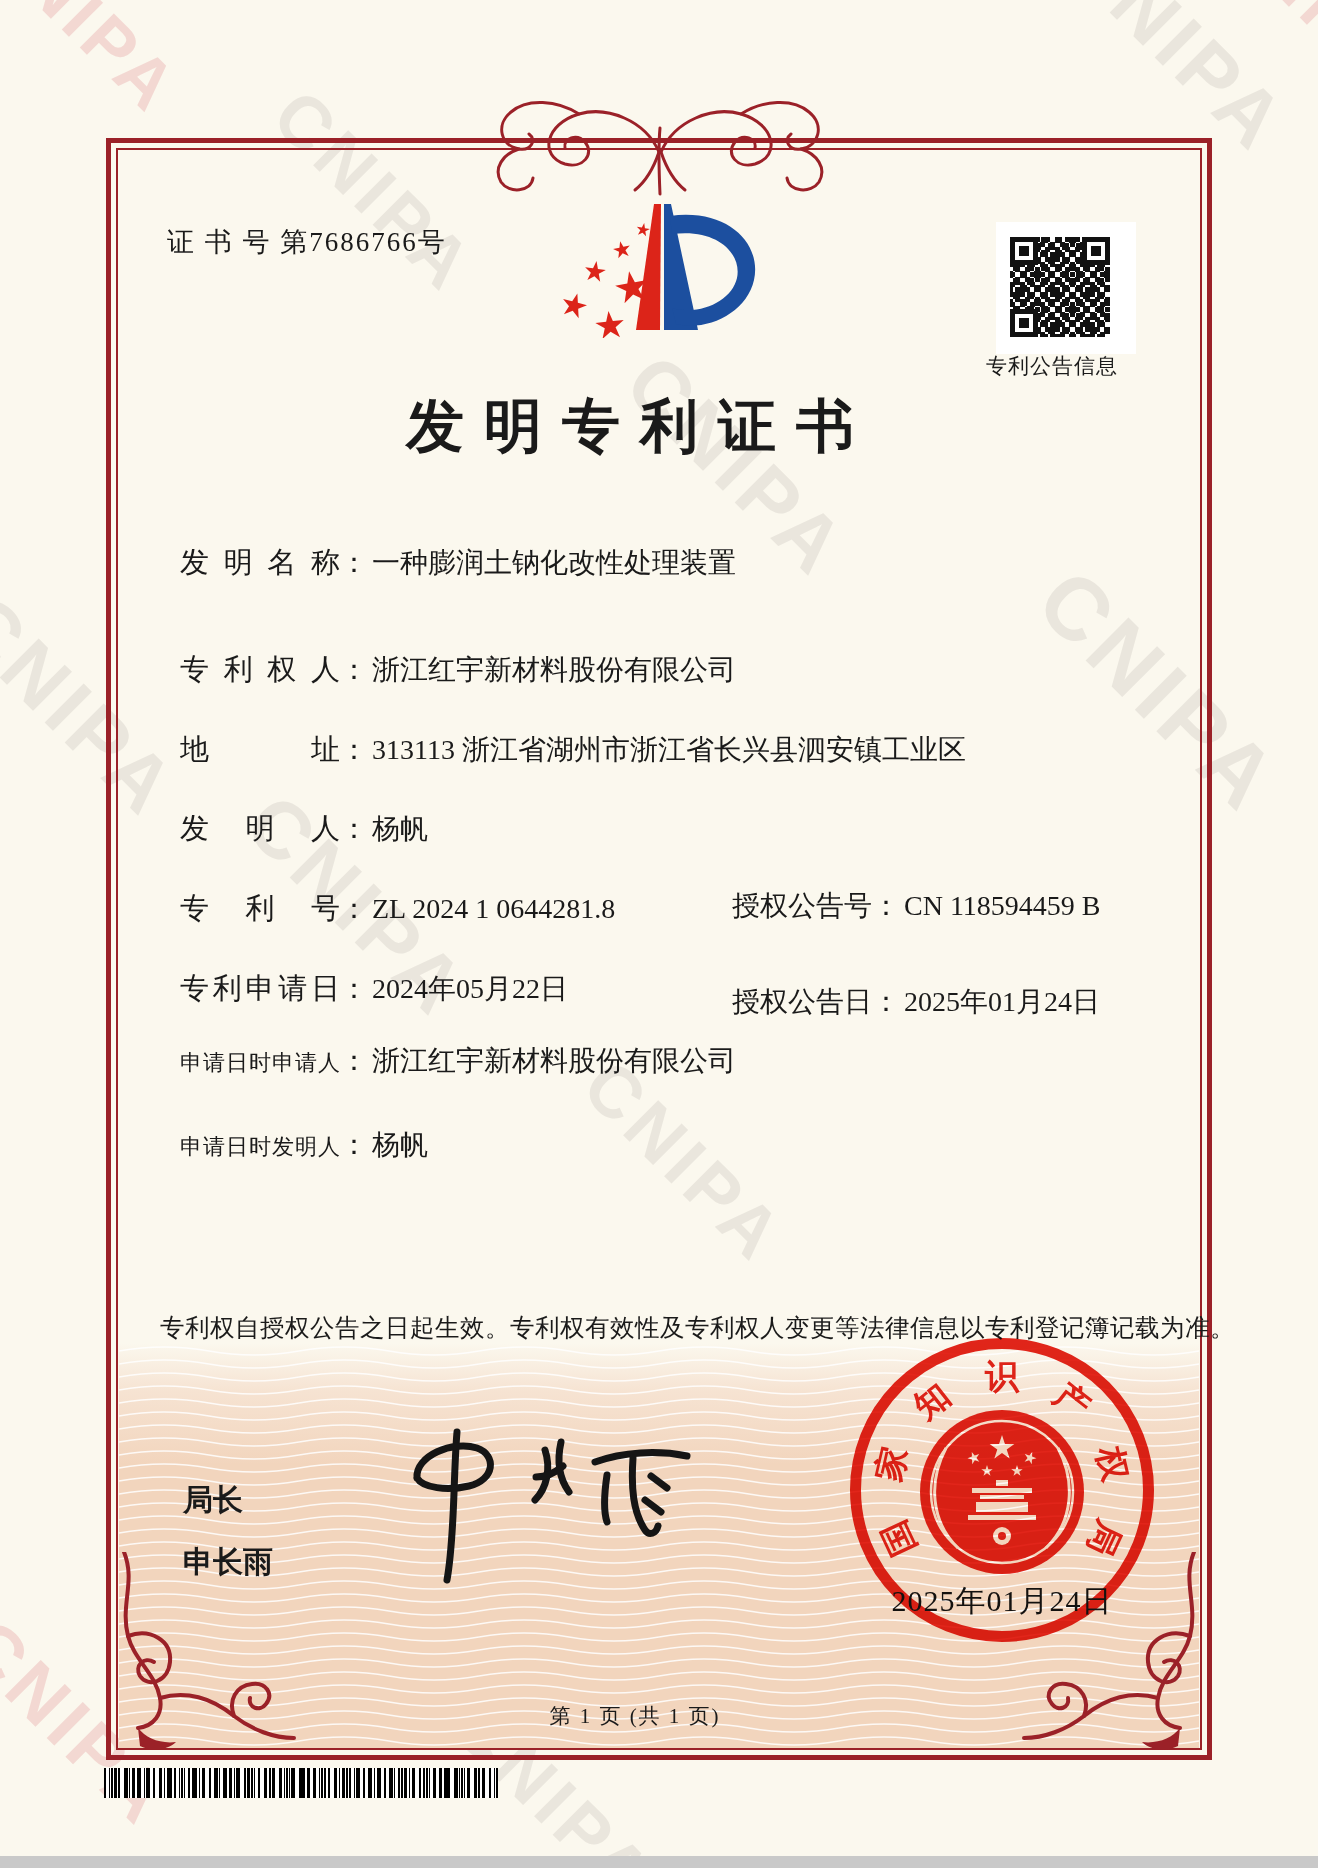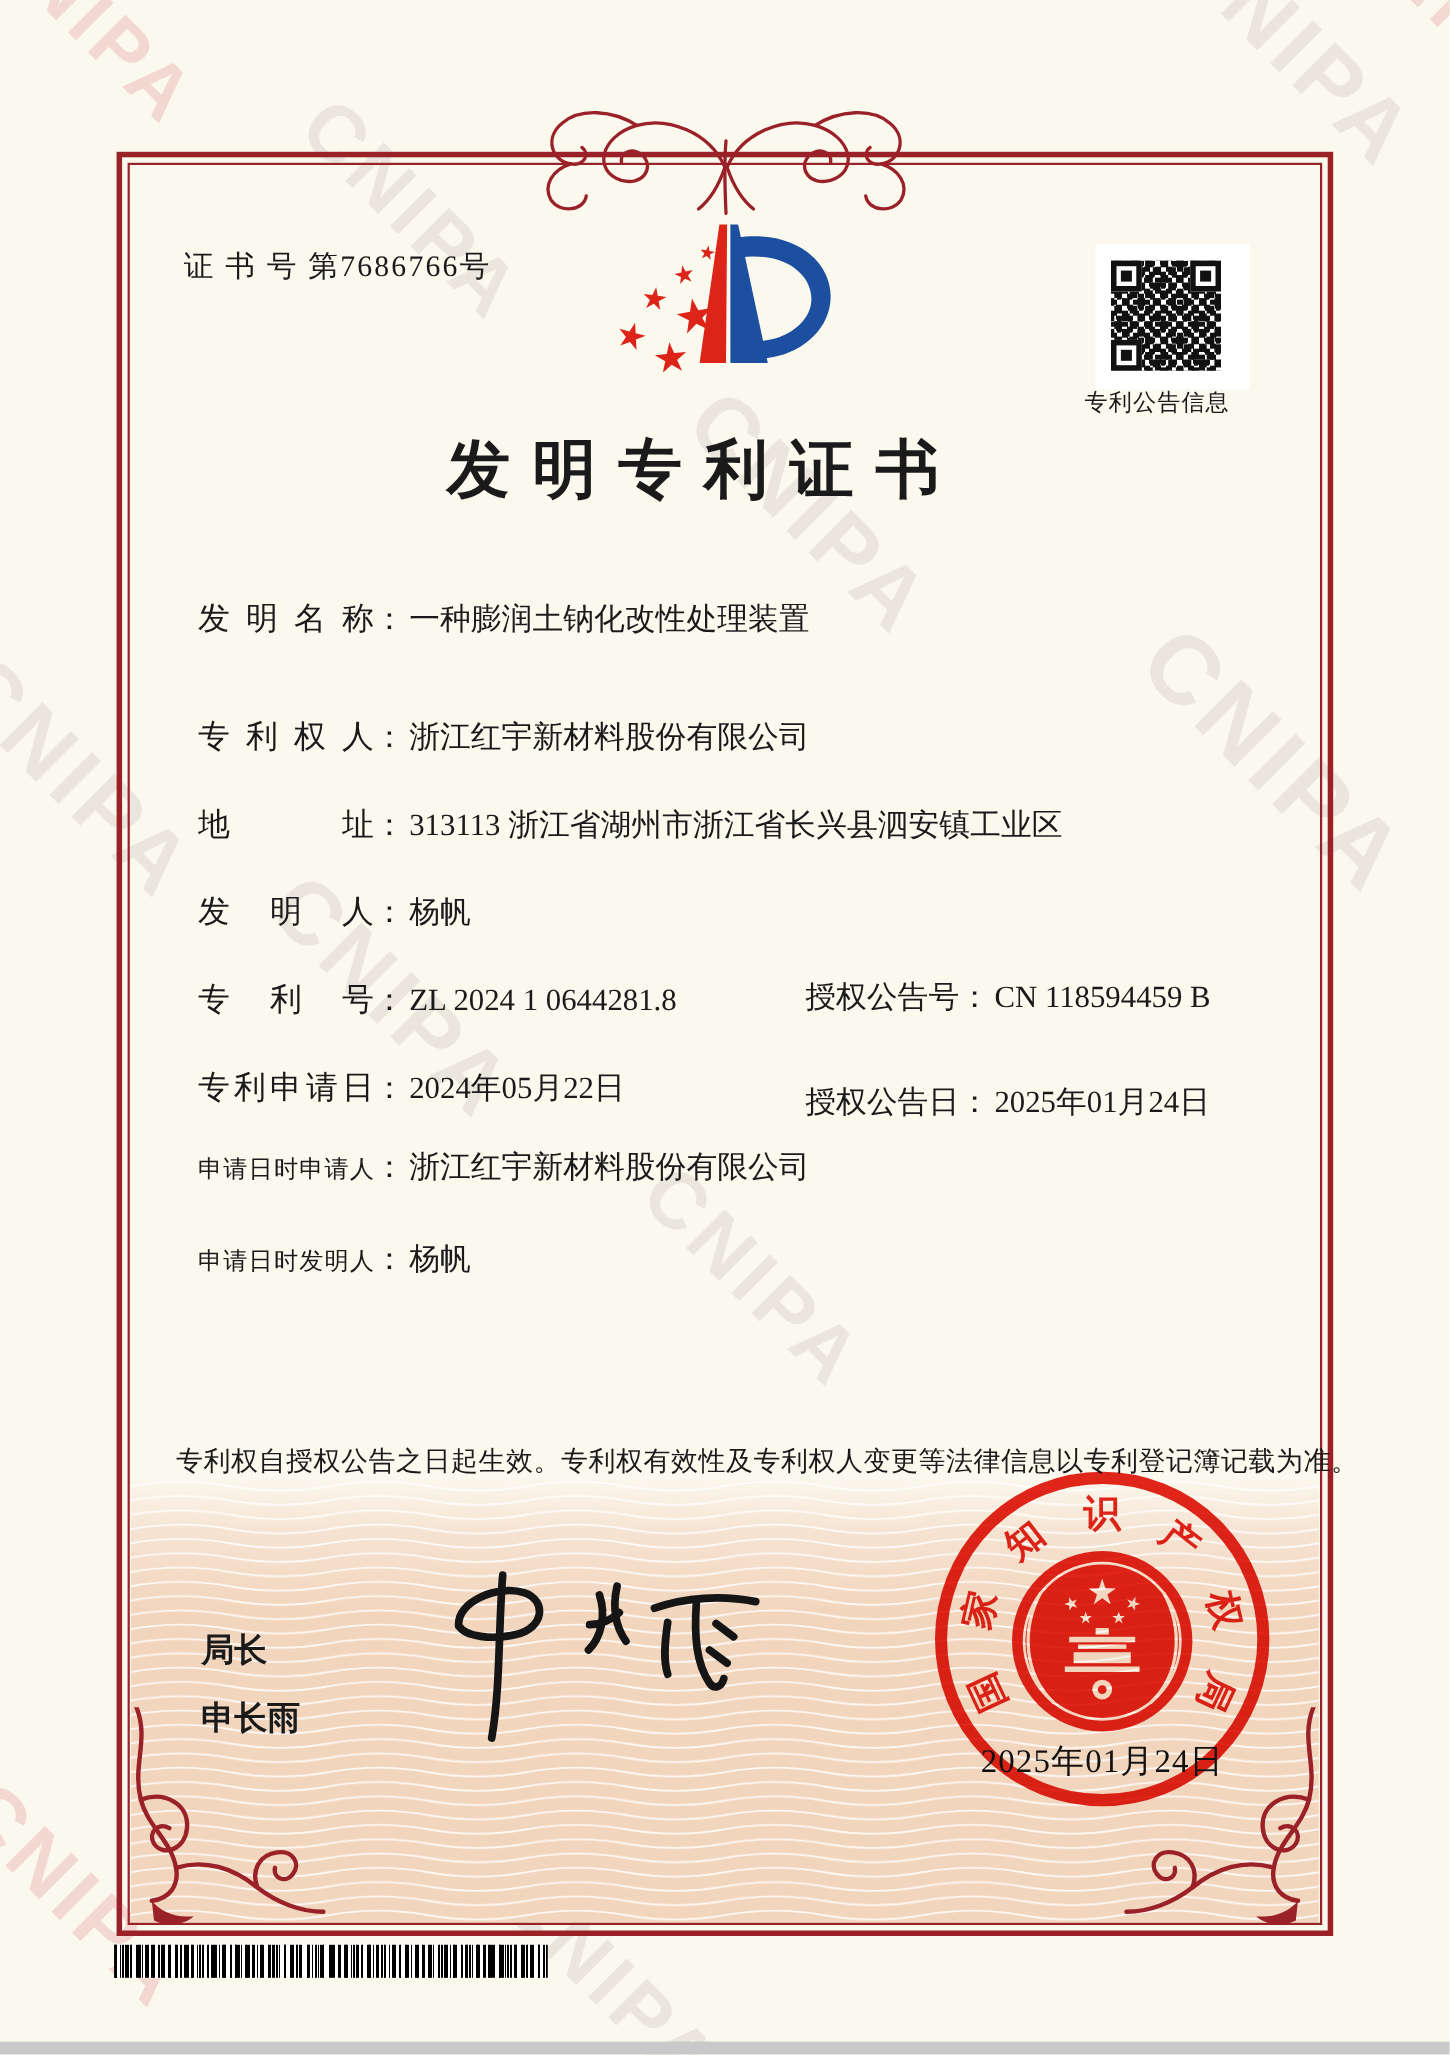--- a/index.html
+++ b/index.html
@@ -246,16 +246,17 @@
     <span class="seal-ch" style="left:30px;top:181px;transform:rotate(-115deg);">国</span>
     <span class="seal-ch" style="left:23px;top:107px;transform:rotate(-77deg);">家</span>
     <span class="seal-ch" style="left:63px;top:44px;transform:rotate(-38deg);">知</span>
     <span class="seal-ch" style="left:133px;top:20px;">识</span>
     <span class="seal-ch" style="left:203px;top:44px;transform:rotate(38deg);">产</span>
     <span class="seal-ch" style="left:243px;top:107px;transform:rotate(77deg);">权</span>
     <span class="seal-ch" style="left:235px;top:181px;transform:rotate(115deg);">局</span>
     <div class="seal-date">2025年01月24日</div>
   </div>
 
+  <div class="pageinfo">第 1 页 (共 1 页)</div>
   <div class="barcode"></div>
   <div class="bottom-strip"></div>
 
 </div>
 
 </body></html>

